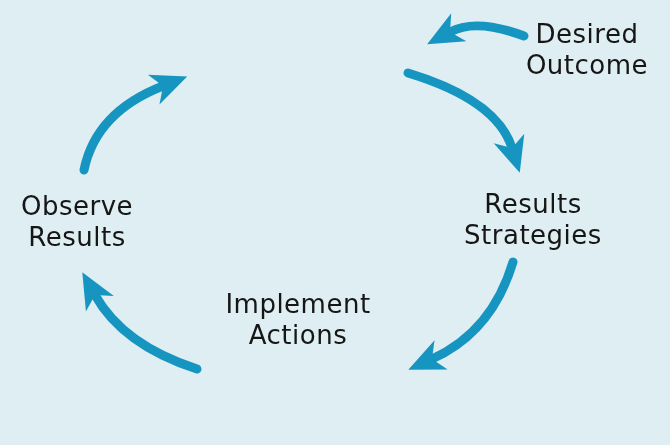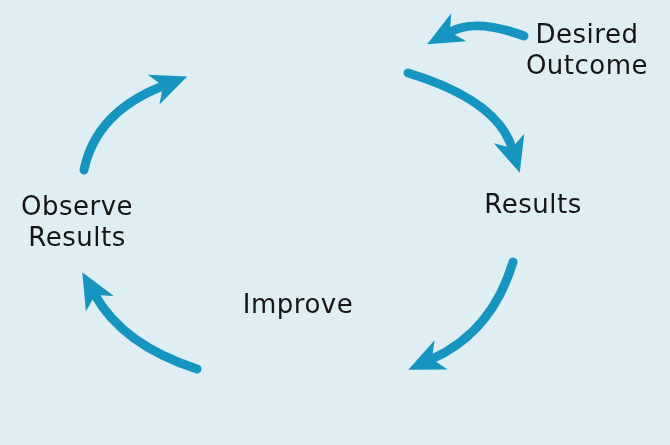--- a/index.html
+++ b/index.html
@@ -52,24 +52,26 @@
   </svg>
 
 
   <div class="node-label" style="left:487px; top:19px; width:200px;">
     <span>Desired</span>
     <span>Outcome</span>
   </div>
 
   <div class="node-label" style="left:423px; top:189px; width:220px;">
     <span>Results</span>
+    <span>Strategies</span>
   </div>
 
   <div class="node-label" style="left:-8px; top:191px; width:170px;">
     <span>Observe</span>
     <span>Results</span>
   </div>
 
   <div class="node-label" style="left:178px; top:289px; width:240px;">
-    <span>Improve</span>
+    <span>Implement</span>
+    <span>Actions</span>
   </div>
 
 </div>
 
 </body></html>

